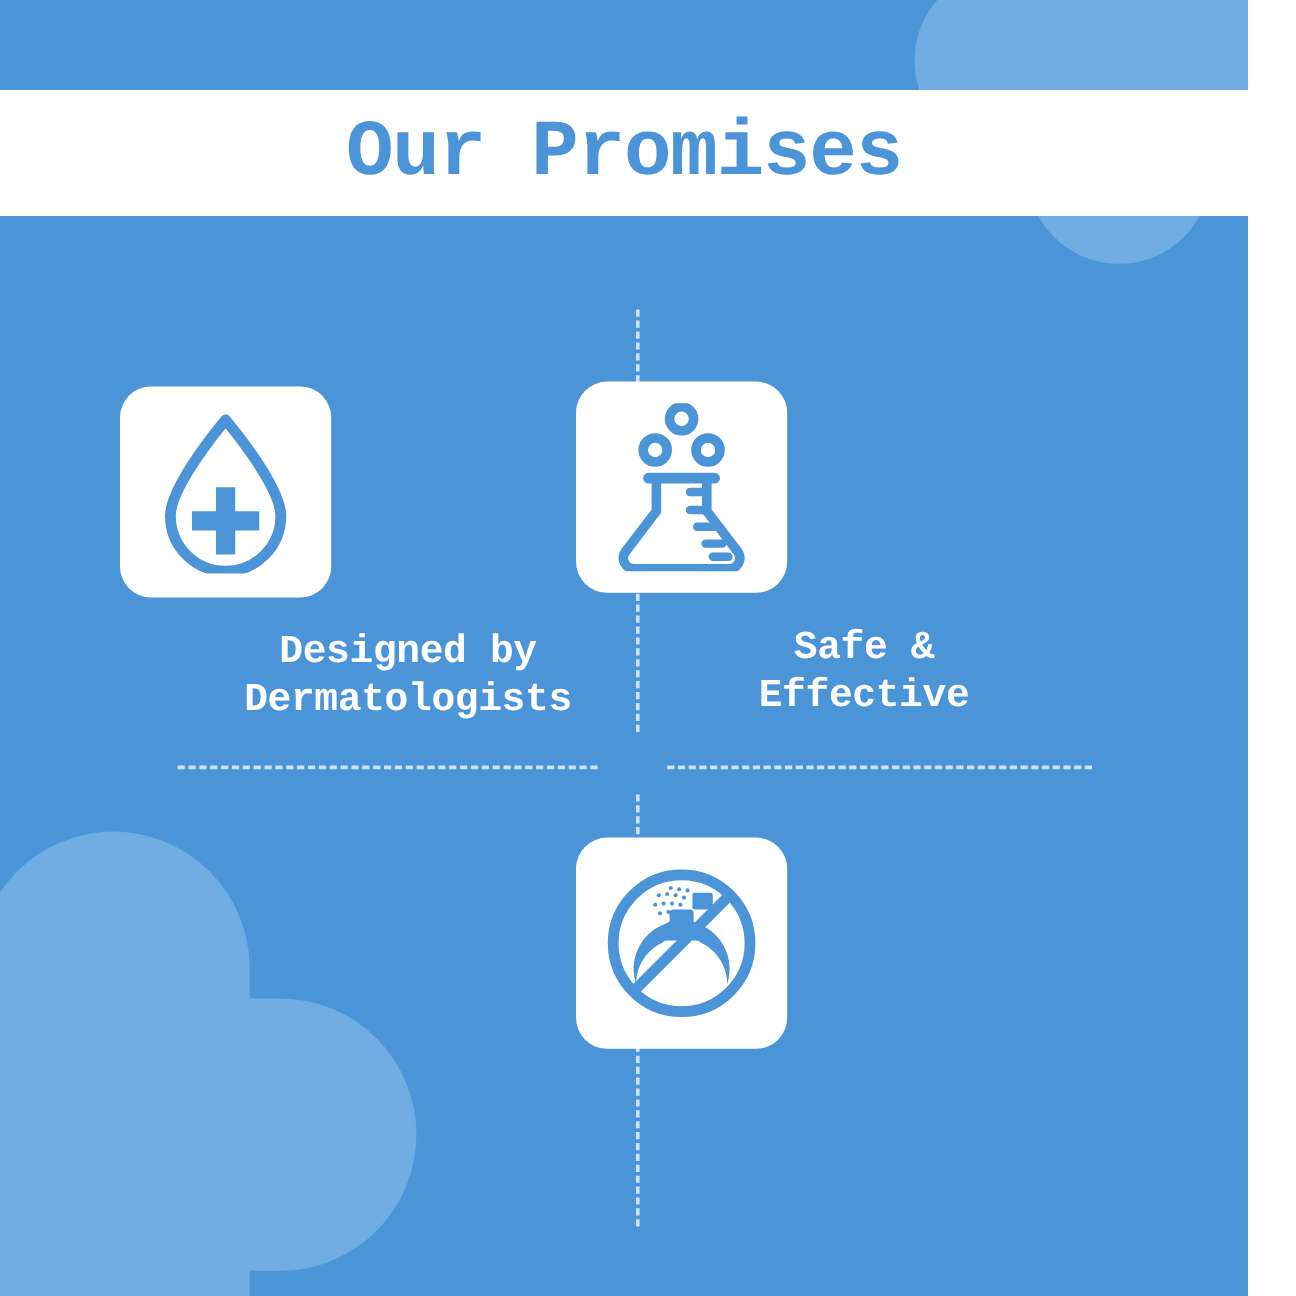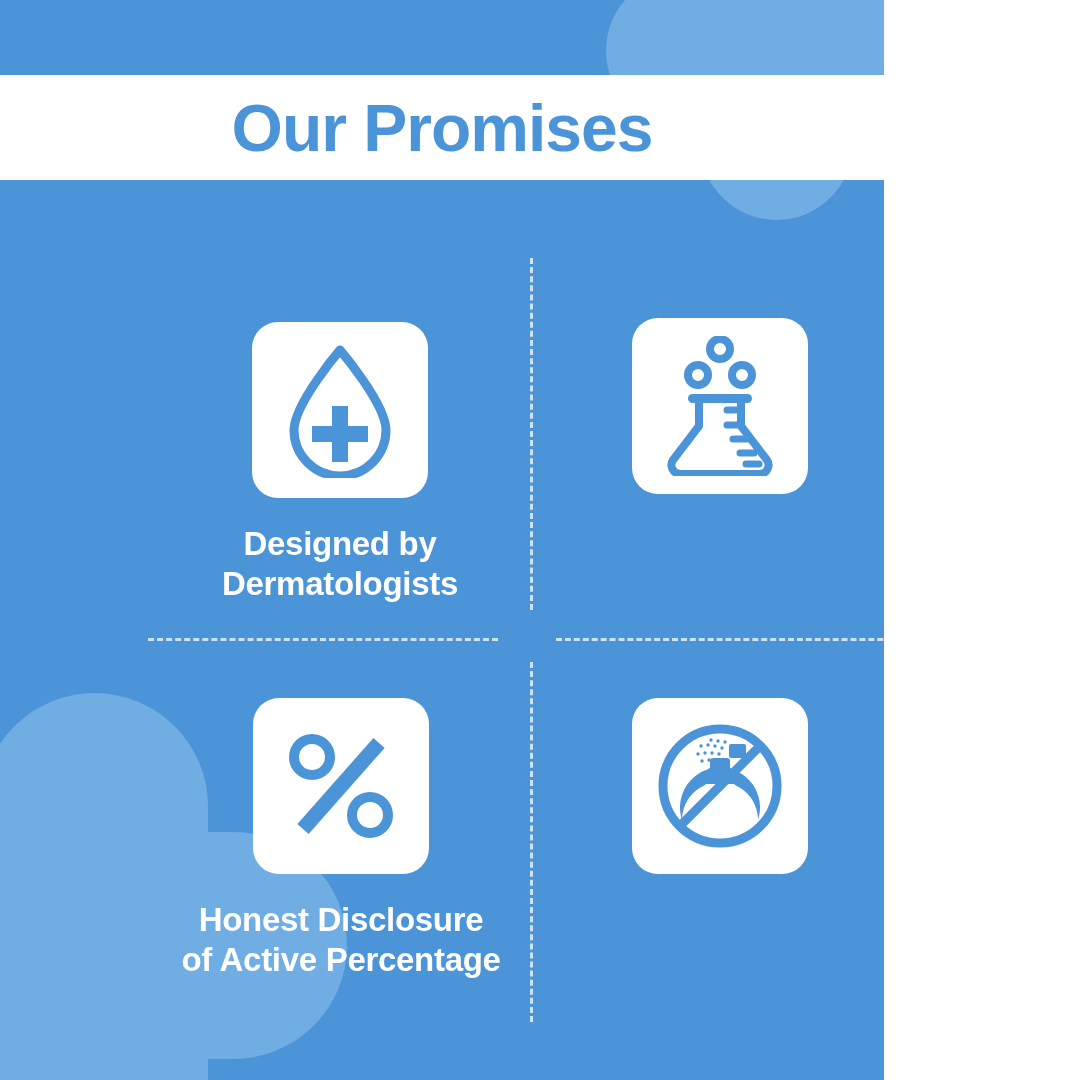--- a/index.html
+++ b/index.html
@@ -5,23 +5,24 @@
   * { margin:0; padding:0; box-sizing:border-box; }
 
   html, body {
     width:1080px; height:1080px;
     font-family:"Liberation Sans", sans-serif;
     overflow:hidden;
   }
 
   #stage {
     position:relative;
-    width:884px; height:1080px;
+    width:1040px; height:1080px;
     background:#4c94d8;
     overflow:hidden;
+    font-family:Liberation Mono, monospace;
   }
 
   
   .deco-cross { position:absolute; pointer-events:none; }
   .deco-cross .bar {
     position:absolute;
     background:#6fadE2;
     border-radius:999px;
   }
   .deco-cross .bar.v { left:27.5%; top:0;  width:45%; height:100%; }
@@ -53,21 +54,20 @@
     left:0; top:180px;
     width:1080px; height:900px;
     z-index:2;
   }
 
   .promise-cell {
     position:absolute;
     width:480px;
     display:flex;
     flex-direction:column;
-    align-items:center;
   }
   #cell-0 { left:100px; top:142px; }
   #cell-1 { left:480px; top:138px; }
   #cell-2 { left:101px; top:518px; }
   #cell-3 { left:480px; top:518px; }
 
   .icon-card {
     width:176px; height:176px;
     background:#ffffff;
     border-radius:26px;
@@ -152,35 +152,24 @@
             <path d="M41 64 v26 L15 124 a9 9 0 0 0 7 14 h80 a9 9 0 0 0 7 -14 L83 90 V64" fill="none" stroke="#4c94d8" stroke-width="8" stroke-linejoin="round" stroke-linecap="round"></path>
 
             <line x1="83" y1="74" x2="69" y2="74" stroke="#4c94d8" stroke-width="7" stroke-linecap="round"></line>
             <line x1="83" y1="89" x2="69" y2="89" stroke="#4c94d8" stroke-width="7" stroke-linecap="round"></line>
             <line x1="89" y1="103" x2="75" y2="103" stroke="#4c94d8" stroke-width="7" stroke-linecap="round"></line>
             <line x1="96" y1="117" x2="82" y2="117" stroke="#4c94d8" stroke-width="7" stroke-linecap="round"></line>
             <line x1="101" y1="128" x2="88" y2="128" stroke="#4c94d8" stroke-width="7" stroke-linecap="round"></line>
           </svg>
         </span>
       </div>
+      <div class="promise-label">Safe &amp;
+Effective</div>
     </div>
 
-    <div class="promise-cell" id="cell-2">
-      <div class="icon-card">
-        <span>
-          <svg width="112" height="112" viewBox="0 0 112 112">
-            <circle cx="27" cy="27" r="18" fill="none" stroke="#4c94d8" stroke-width="10"></circle>
-            <circle cx="85" cy="85" r="18" fill="none" stroke="#4c94d8" stroke-width="10"></circle>
-            <line x1="94" y1="13" x2="18" y2="99" stroke="#4c94d8" stroke-width="15" stroke-linecap="butt"></line>
-          </svg>
-        </span>
-      </div>
-      <div class="promise-label">Honest Disclosure
-of Active Percentage</div>
-    </div>
 
     <div class="promise-cell" id="cell-3">
       <div class="icon-card">
         <span>
           <svg width="128" height="128" viewBox="0 0 128 128">
 
             <path d="M50 48 h28 a40 40 0 1 1 -28 0 Z" fill="#4c94d8"></path>
             <rect x="57" y="57" width="50" height="0" fill="none"></rect>
             <path d="M52 56 h24 a38 38 0 1 1 -24 0 Z" fill="#ffffff" transform="translate(0,6) scale(1)"></path>
 

